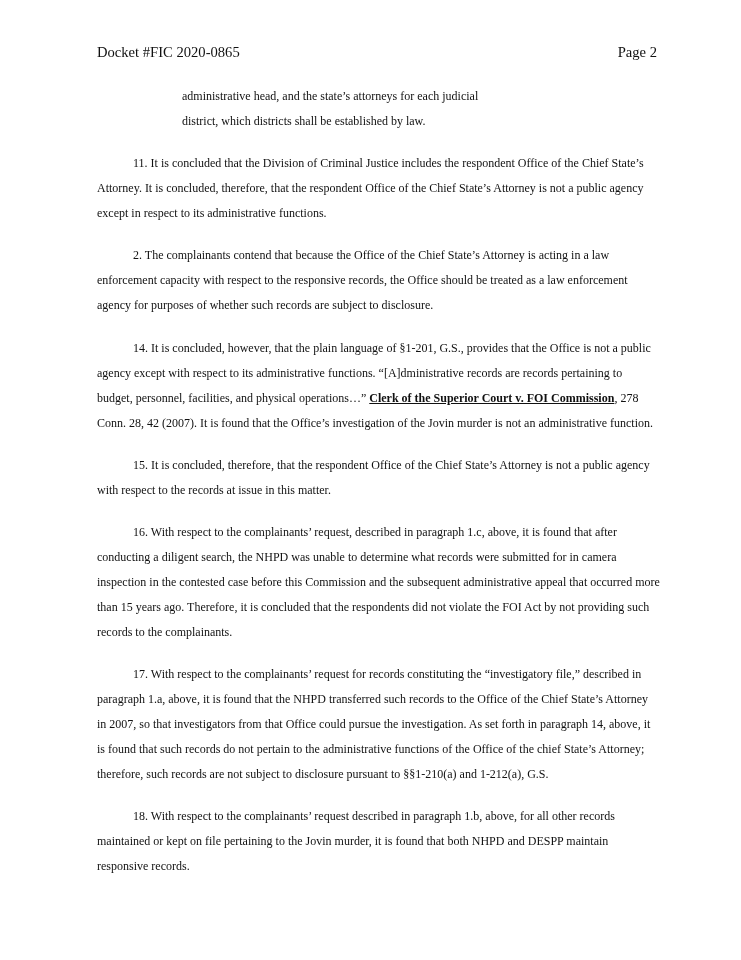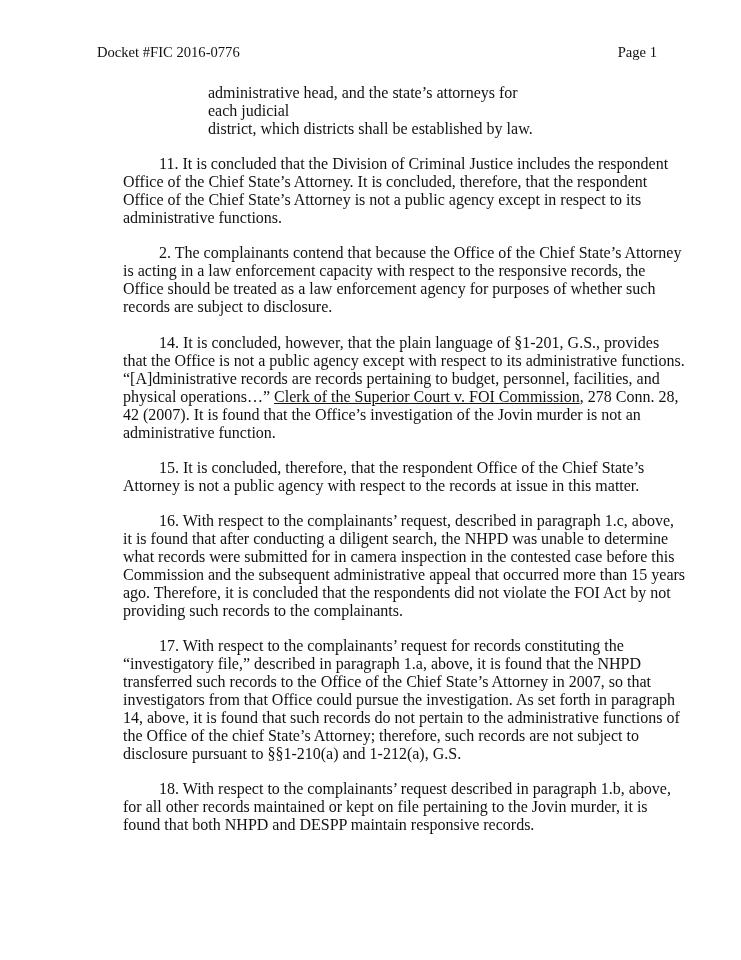--- a/index.html
+++ b/index.html
@@ -3,32 +3,32 @@
 <meta charset="utf-8">
 <style>
   html, body { margin: 0; padding: 0; background: #ffffff; }
   body { width: 741px; height: 960px; position: relative; overflow: hidden;
          font-family: "Liberation Serif", "DejaVu Serif", serif; color: #111; }
   .header { position: absolute; top: 44px; left: 97px; right: 84px; height: 20px;
             font-size: 14.6px; }
   .header .docket { position: absolute; left: 0; top: 0; }
   .header .page { position: absolute; right: 0; top: 0; }
   .body { position: absolute; top: 84px; left: 97px; width: 563px;
-          font-size: 16px; line-height: 18px; margin-left: 26px; }
+          font-size: 12px; line-height: 25px; }
   .quote { margin: 0 0 0 85px; width: 340px; }
   p { margin: 0; }
   .para { text-indent: 36px; margin-top: 17.2px; }
-  .u { text-decoration: underline; }
+  .u { text-decoration: underline; font-weight: bold; }
 </style>
 </head>
 <body>
 
 <div class="header">
-  <span class="docket">Docket #FIC 2016-0776</span>
-  <span class="page">Page 1</span>
+  <span class="docket">Docket #FIC 2020-0865</span>
+  <span class="page">Page 2</span>
 </div>
 
 <div class="body">
   <div class="quote">
     <p>administrative head, and the state’s attorneys for each judicial</p>
     <p>district, which districts shall be established by law.</p>
   </div>
 
   <p class="para"><span>11.</span> <span>It is concluded that the Division of Criminal Justice includes the respondent Office of the Chief State’s Attorney.  It is concluded, therefore, that the respondent Office of the Chief State’s Attorney is not a public agency except in respect to its administrative functions.</span></p>
 

